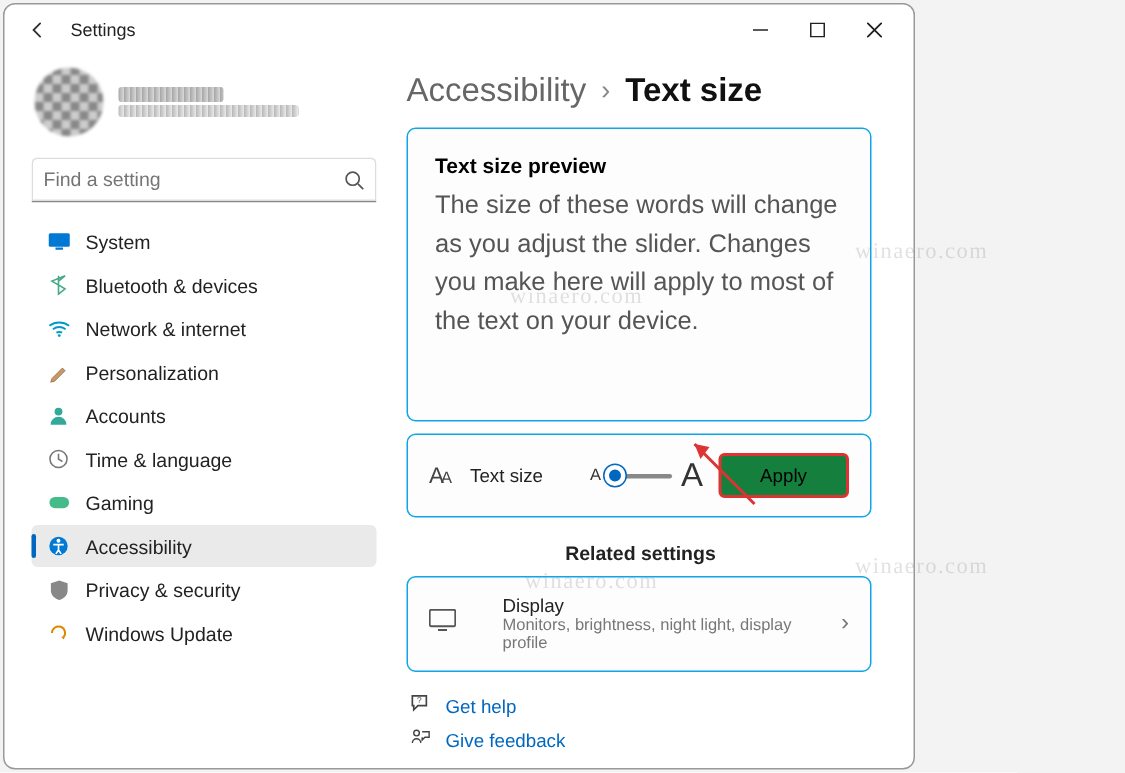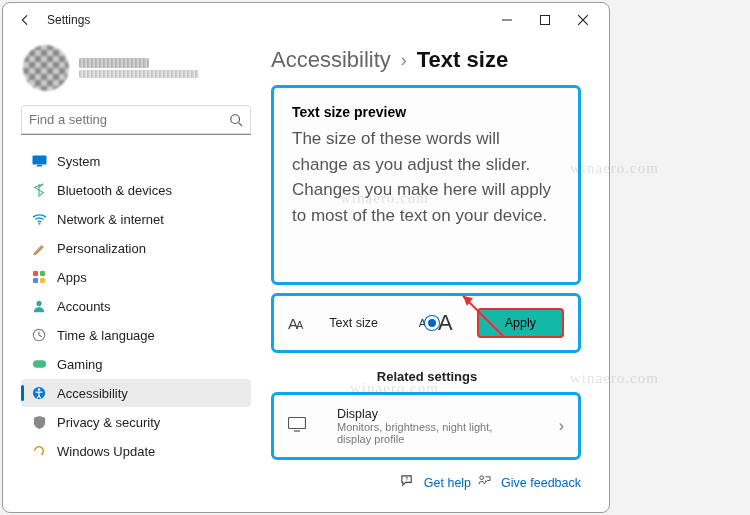--- a/index.html
+++ b/index.html
@@ -22,42 +22,42 @@
 .nav { display: flex; flex-direction: column; gap: 1px; }
 .nav-item { display: flex; align-items: center; gap: 10px; padding: 6px 10px; border-radius: 4px; font-size: 13px; color: #222; cursor: pointer; position: relative; }
 .nav-item.active { background: #eaeaea; }
 .nav-item.active::before { content: ""; position: absolute; left: 0; top: 6px; bottom: 6px; width: 3px; background: #0067c0; border-radius: 2px; }
 .nav-icon { width: 16px; height: 16px; display: flex; align-items: center; justify-content: center; }
 .main { flex: 1; padding: 10px 28px 10px 10px; overflow: hidden; }
 .breadcrumb { display: flex; align-items: center; gap: 10px; margin-bottom: 12px; }
 .crumb-parent { font-size: 22px; color: #666; }
 .crumb-sep { font-size: 18px; color: #888; }
 .crumb-current { font-size: 22px; font-weight: 600; color: #111; }
-.card { background: #fdfdfd; border: 3px solid #0ea5e9; border-radius: 6px; }
+.card { background: #fdfdfd; border: 1px solid #0ea5e9; border-radius: 6px; }
 .preview-card { padding: 16px 18px 54px 18px; margin-bottom: 8px; }
 .preview-title { font-size: 14px; font-weight: 600; margin-bottom: 6px; }
 .preview-body { font-size: 17px; color: #555; line-height: 1.5; }
-.slider-card { display: flex; align-items: center; padding: 12px 14px; gap: 24px; margin-bottom: 16px; }
+.slider-card { display: flex; align-items: center; padding: 12px 14px; gap: 10px; margin-bottom: 16px; }
 .slider-icon { font-size: 15px; color: #444; letter-spacing: -2px; }
 .slider-label { font-size: 12.5px; margin-left: 4px; color: #222; width: 70px; }
 .slider-rail { flex: 1; display: flex; align-items: center; gap: 6px; position: relative; }
 .a-small { font-size: 11px; color: #333; }
 .a-big { font-size: 22px; color: #333; }
 .track-box { flex: 1; position: relative; height: 20px; display: flex; align-items: center; }
 .track { height: 3px; background: #888; flex: 1; border-radius: 2px; }
 .filled { position: absolute; left: 0; width: 9%; height: 3px; background: #0067c0; border-radius: 2px; }
 .thumb { position: absolute; left: 9%; top: 50%; width: 14px; height: 14px; background: #0067c0; border: 3px solid #fff; box-shadow: 0 0 0 1px #0067c0; border-radius: 50%; transform: translate(-50%,-50%); }
-.apply-btn { border: 2.5px solid #d33; background: #14b8a6; padding: 6px 26px; font-size: 12.5px; border-radius: 4px; cursor: pointer; }
+.apply-btn { border: 2.5px solid #d33; background: #15803d; padding: 6px 26px; font-size: 12.5px; border-radius: 4px; cursor: pointer; }
 .section-title { font-size: 13px; font-weight: 600; margin: 0 0 8px 2px; color: #222; text-align: center; }
 .display-card { display: flex; align-items: center; padding: 12px 14px; gap: 31px; margin-bottom: 14px; }
 .display-text { display: flex; flex-direction: column; }
 .display-title { font-size: 12.5px; color: #222; }
 .display-sub { font-size: 11px; color: #777; }
 .chev { margin-left: auto; color: #777; }
-.links { display: flex; gap: 6px; padding-left: 2px; justify-content: flex-end; }
+.links { display: flex; flex-direction: column; gap: 6px; padding-left: 2px; }
 .link-row { display: flex; align-items: center; gap: 8px; font-size: 12.5px; color: #0067c0; cursor: pointer; }
 .link-row .icon { color: #444; width: 16px; }
 .arrow-anno { position: absolute; left: 455px; top: 288px; pointer-events: none; }
 .watermark { position: absolute; color: rgba(120,120,120,0.22); font-size: 15px; font-family: Georgia, serif; letter-spacing: 1px; pointer-events: none; }
 </style>
 </head>
 <body>
 
 <div class="window">
   <div class="titlebar">
@@ -129,31 +129,20 @@
             </span>
             <span>Network &amp; internet</span>
           </div>
         <div class="nav-item">
             <span class="nav-icon">
               <svg width="14" height="14" viewBox="0 0 16 16">
                 <path d="M3 13l8-8 2 2-8 8-3 1z" fill="#c96" stroke="#864" stroke-width="0.6"></path>
               </svg>
             </span>
             <span>Personalization</span>
-          </div>
-        <div class="nav-item">
-            <span class="nav-icon">
-              <svg width="14" height="14">
-                <rect x="1" y="1" width="5" height="5" fill="#e55" rx="1"></rect>
-                <rect x="8" y="1" width="5" height="5" fill="#5b5" rx="1"></rect>
-                <rect x="1" y="8" width="5" height="5" fill="#58e" rx="1"></rect>
-                <rect x="8" y="8" width="5" height="5" fill="#fb3" rx="1"></rect>
-              </svg>
-            </span>
-            <span>Apps</span>
           </div>
         <div class="nav-item">
             <span class="nav-icon">
               <svg width="14" height="14" viewBox="0 0 16 16">
                 <circle cx="8" cy="5" r="3" fill="#3a9"></circle>
                 <path d="M2 15a6 6 0 0112 0z" fill="#3a9"></path>
               </svg>
             </span>
             <span>Accounts</span>
           </div>

